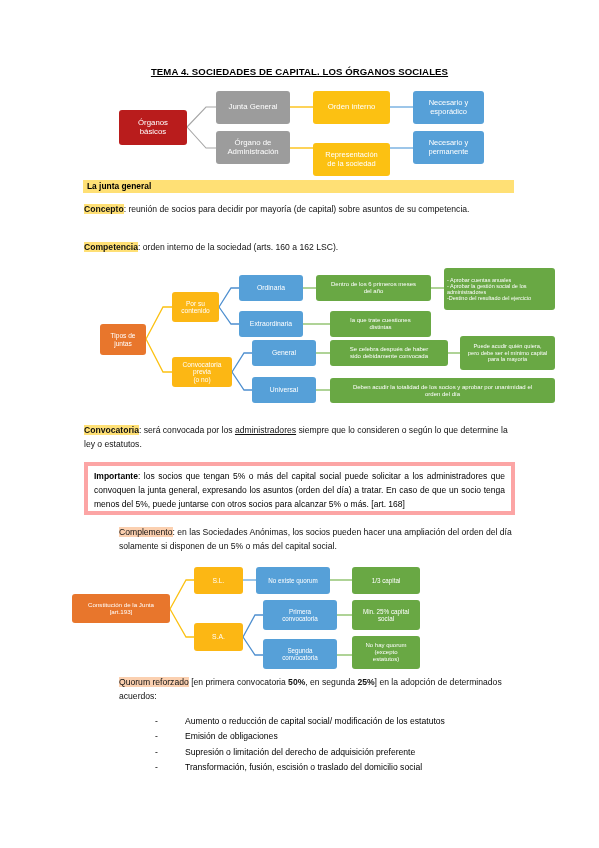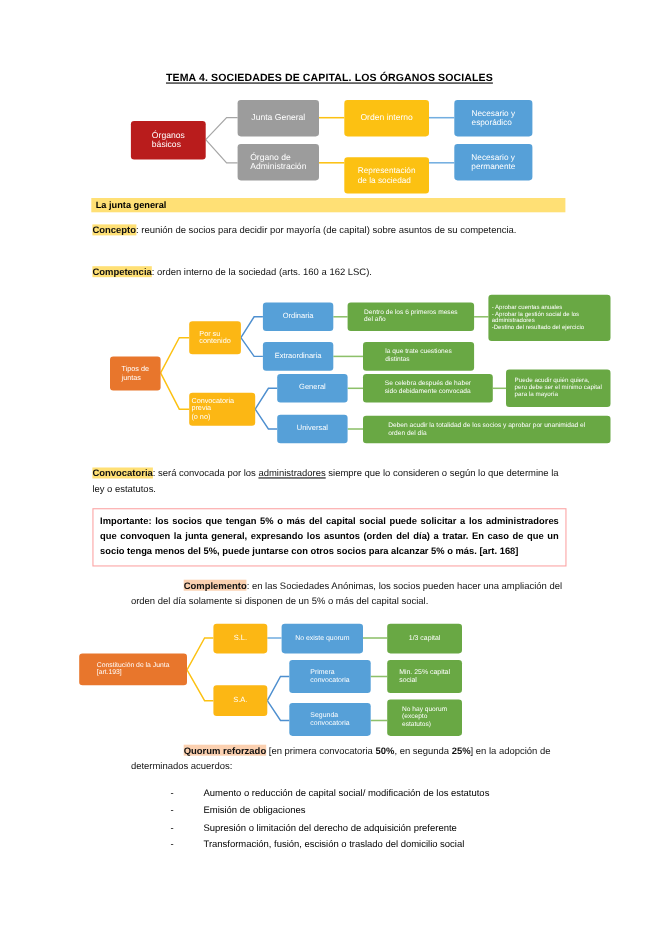--- a/index.html
+++ b/index.html
@@ -35,20 +35,21 @@
     text-decoration: underline;
   }
 
   
   .diagram { position: absolute; }
   .node {
     position: absolute;
     display: flex;
     align-items: center;
     justify-content: center;
+    text-align: center;
     color: #ffffff;
     border-radius: 3px;
     line-height: 1.12;
     padding: 1px 2px;
     white-space: pre-line;
   }
   .n-blue   { background: #b91c1c; }
   .n-blue2  { background: #56a0d8; }
   .n-gray   { background: #9c9c9c; }
   .n-yellow { background: #fcc112; }
@@ -71,31 +72,30 @@
   
   .para {
     position: absolute;
     font-size: 8.6px;
     line-height: 1.62;
     text-align: justify;
     color: #111;
   }
   .para b { font-weight: bold; }
   .hl-yellow { background: #ffe075; font-weight: bold; }
-  .hl-orange { background: #fbd0b0; font-weight: bold; margin-left: 48px; }
+  .hl-orange { background: #fbd0b0; font-weight: normal; }
   .u { text-decoration: underline; }
 
   .boxnote {
     position: absolute;
-    border: 1px solid #fca5a5;
+    border: 4px solid #fca5a5;
     font-size: 8.5px;
     line-height: 1.62;
     padding: 4px 6px 4px 6px;
     text-align: justify;
-    font-weight: bold;
   }
 
   .bullets {
     position: absolute;
     font-size: 8.6px;
     line-height: 1.78;
   }
   .bullets .row { display: flex; }
   .bullets .dash { width: 30px; flex: 0 0 30px; }
 </style>

